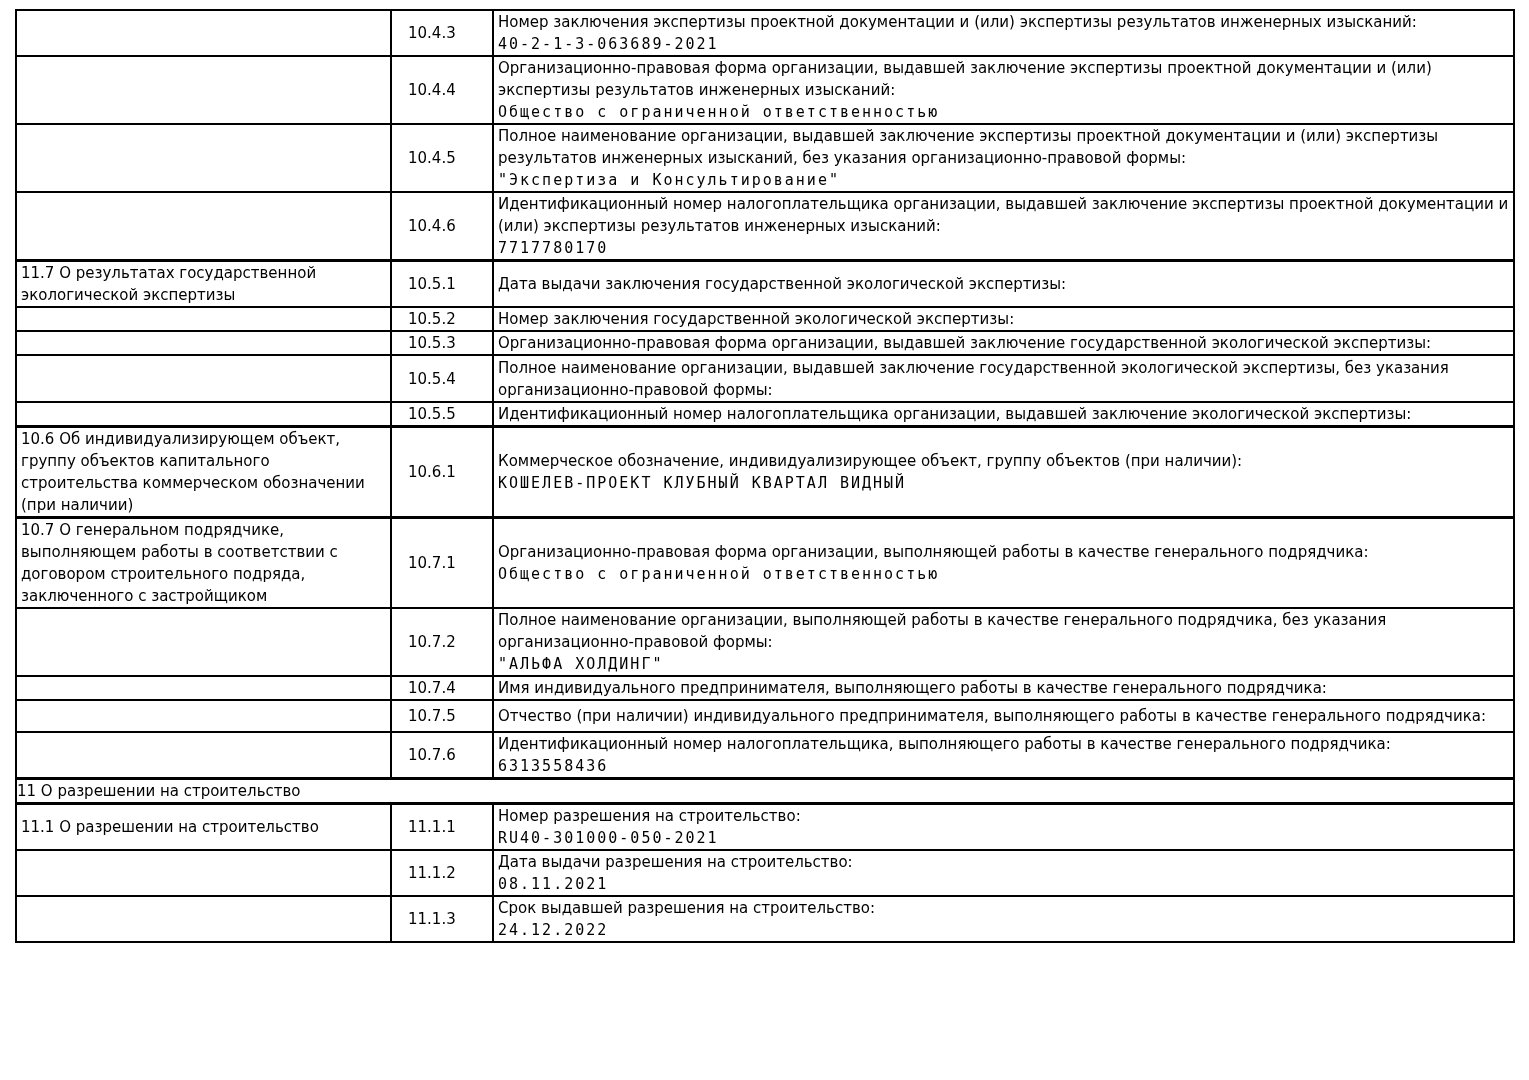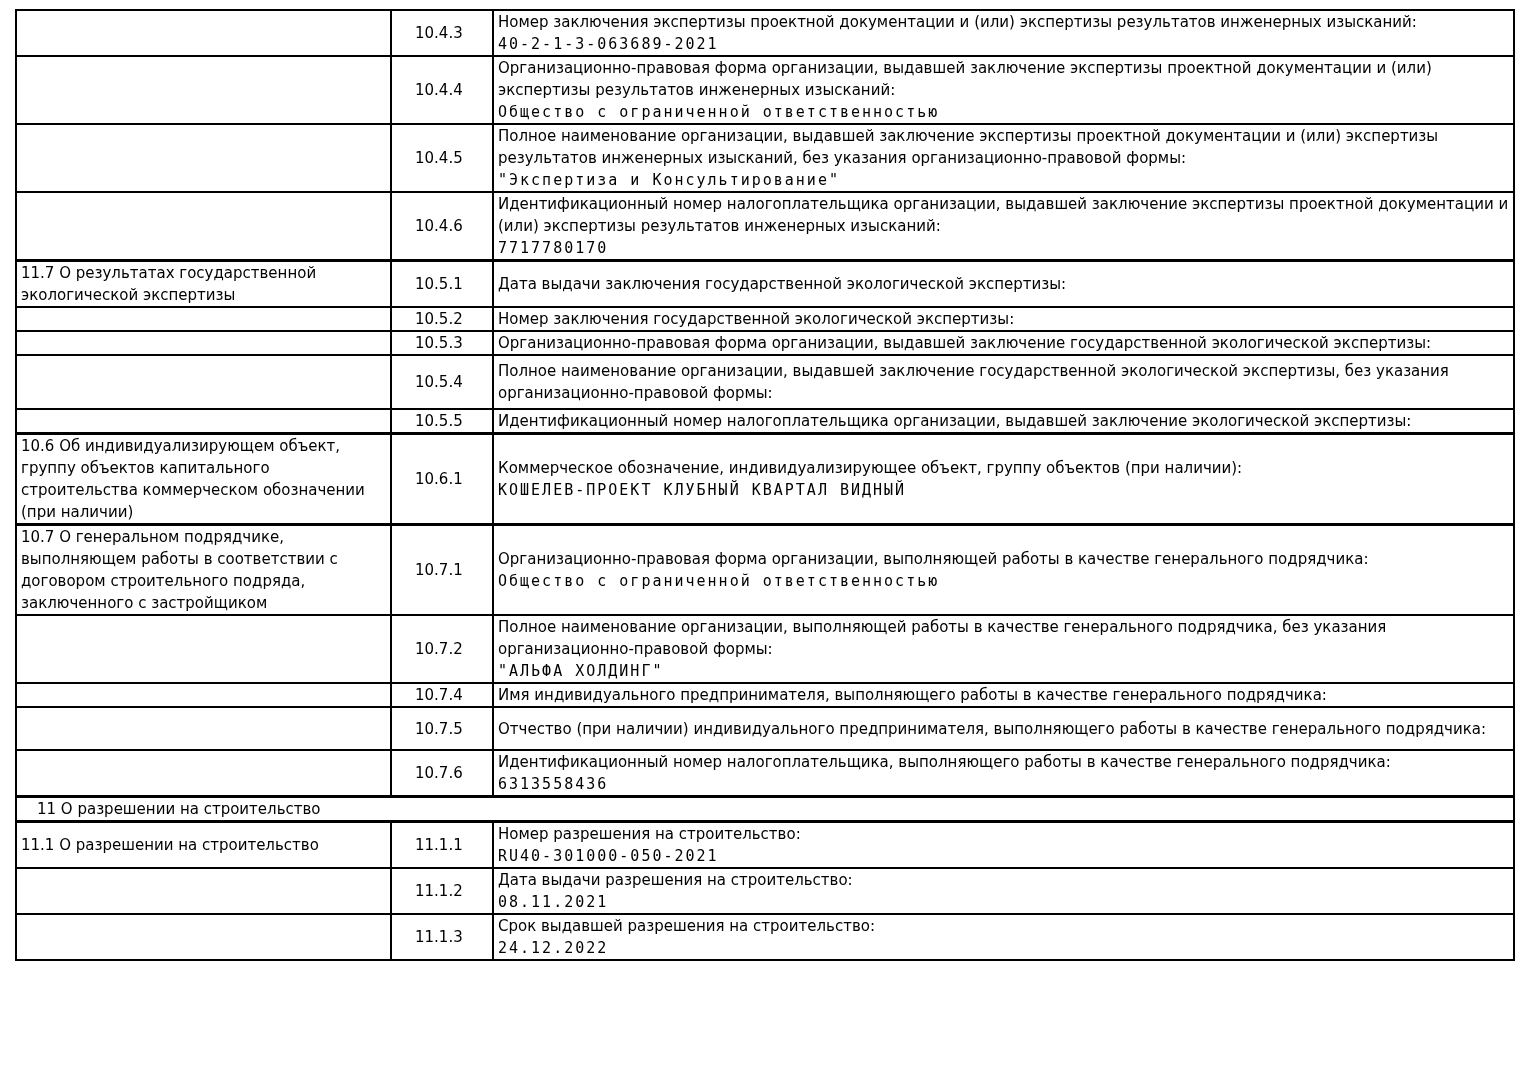--- a/index.html
+++ b/index.html
@@ -21,32 +21,32 @@
   }
   .doc-table td {
     border: 2px solid #000;
     vertical-align: middle;
     font-size: 15px;
     line-height: 22px;
     padding: 0 4px;
     overflow: hidden;
   }
   .doc-table tr.thick td { border-top-width: 3px; }
-  td.c-num { padding-left: 23px; }
+  td.c-num { padding-left: 16px; }
   .val {
     font-family: "DejaVu Sans Mono", "Liberation Mono", monospace;
     font-weight: normal;
     letter-spacing: 2px;
     line-height: 22px;
     white-space: nowrap;
   }
-  .section-row td { padding-left: 20px; }
+  .section-row td { padding-left: 0; }
   
   .h19{height:19px}.h20{height:20px}.h21{height:21px}.h22{height:22px}
-  .h42{height:42px}.h43{height:43px}.h45{height:45px}.h47{height:54px}
+  .h42{height:42px}.h43{height:32px}.h45{height:45px}.h47{height:47px}
   .h62{height:62px}.h63{height:63px}.h64{height:64px}
   .h85{height:85px}.h86{height:86px}
 </style>
 </head>
 <body>
 
 <table class="doc-table">
   <colgroup>
     <col style="width:375px">
       <col style="width:102px">

